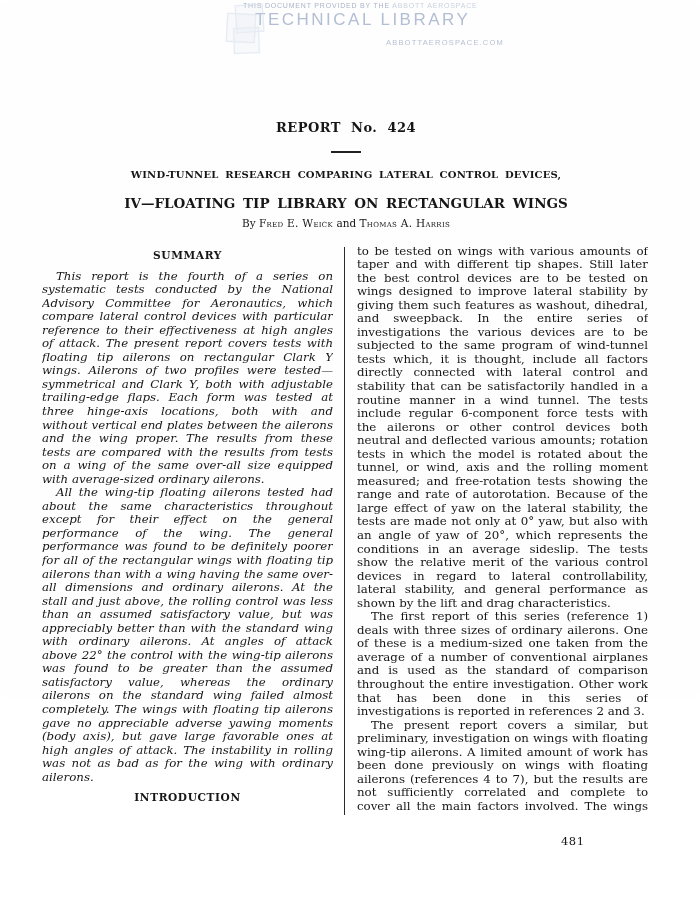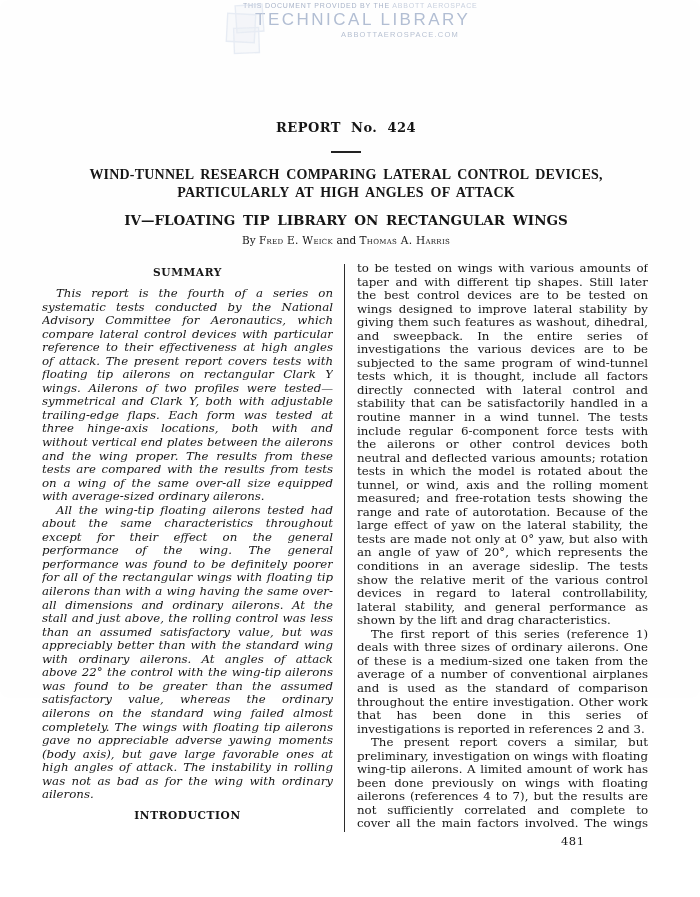--- a/index.html
+++ b/index.html
@@ -10,28 +10,28 @@
   
   .watermark{position:absolute;left:229px;top:2px;width:320px;
              font-family:"Liberation Sans",sans-serif;line-height:1;}
   .wm-icon{position:absolute;left:-6px;top:0px;opacity:.55;}
   .wm-line1{white-space:nowrap;font-size:7px;letter-spacing:.8px;color:#a9b4c9;
             text-transform:uppercase;padding-left:14px;}
   .wm-company{color:#c9d1df;}
   .wm-line2{white-space:nowrap;font-size:17px;letter-spacing:2.5px;color:#b2bed3;
             margin-top:2px;padding-left:26px;}
   .wm-line3{white-space:nowrap;font-size:7.5px;letter-spacing:1.2px;color:#b7c1d2;
-            margin-top:3px;padding-left:112px;}
+            margin-top:11px;padding-left:112px;text-align:center;}
 
   
   .masthead{padding:116px 50px 0 42px;text-align:center;}
   .report-no{font-size:13px;font-weight:bold;letter-spacing:.5px;word-spacing:5px;line-height:24px;}
   .title-rule{width:30px;height:2px;background:#222;margin:11px auto 0;}
-  .title{margin:13px 0 0;font-size:14px;font-weight:bold;line-height:17.5px;
-         letter-spacing:.2px;word-spacing:3px;font-family:Liberation Serif, serif;}
+  .title{margin:13px 0 0;font-size:10px;font-weight:bold;line-height:17.5px;
+         letter-spacing:.2px;word-spacing:3px;}
   .subtitle{margin:11px 0 0;font-size:13.5px;font-weight:bold;word-spacing:3px;line-height:16px;}
   .byline{margin-top:6px;font-size:10.5px;line-height:13px;}
   .smallcaps{font-variant:small-caps;letter-spacing:.3px;text-align:center;}
 
   
   .columns{position:relative;margin:15px 52px 0 42px;display:flex;gap:24px;}
   .col{width:295.5px;font-size:11.8px;line-height:13.55px;text-align:justify;
        text-justify:inter-word;}
   .col-divider{position:absolute;left:302px;top:2px;bottom:0;width:1px;background:#2b2b2b;}
   .col-heading{font-size:10.6px;font-weight:bold;letter-spacing:.6px;text-align:center;
@@ -68,21 +68,20 @@
     </div>
     <div class="wm-line2">TECHNICAL LIBRARY</div>
     <div class="wm-line3">ABBOTTAEROSPACE.COM</div>
   </div>
 
   <div class="masthead">
     <div class="report-no">REPORT No. 424</div>
     <div class="title-rule"></div>
     <div class="title">
       <div>WIND-TUNNEL RESEARCH COMPARING LATERAL CONTROL DEVICES,</div>
-      <div>PARTICULARLY AT HIGH ANGLES OF ATTACK</div>
     </div>
     <div class="subtitle">IV—FLOATING TIP LIBRARY ON RECTANGULAR WINGS</div>
     <div class="byline">
       <span>By</span>
       <span class="smallcaps">Fred E. Weick</span>
       <span>and</span>
       <span class="smallcaps">Thomas A. Harris</span>
     </div>
   </div>
 

